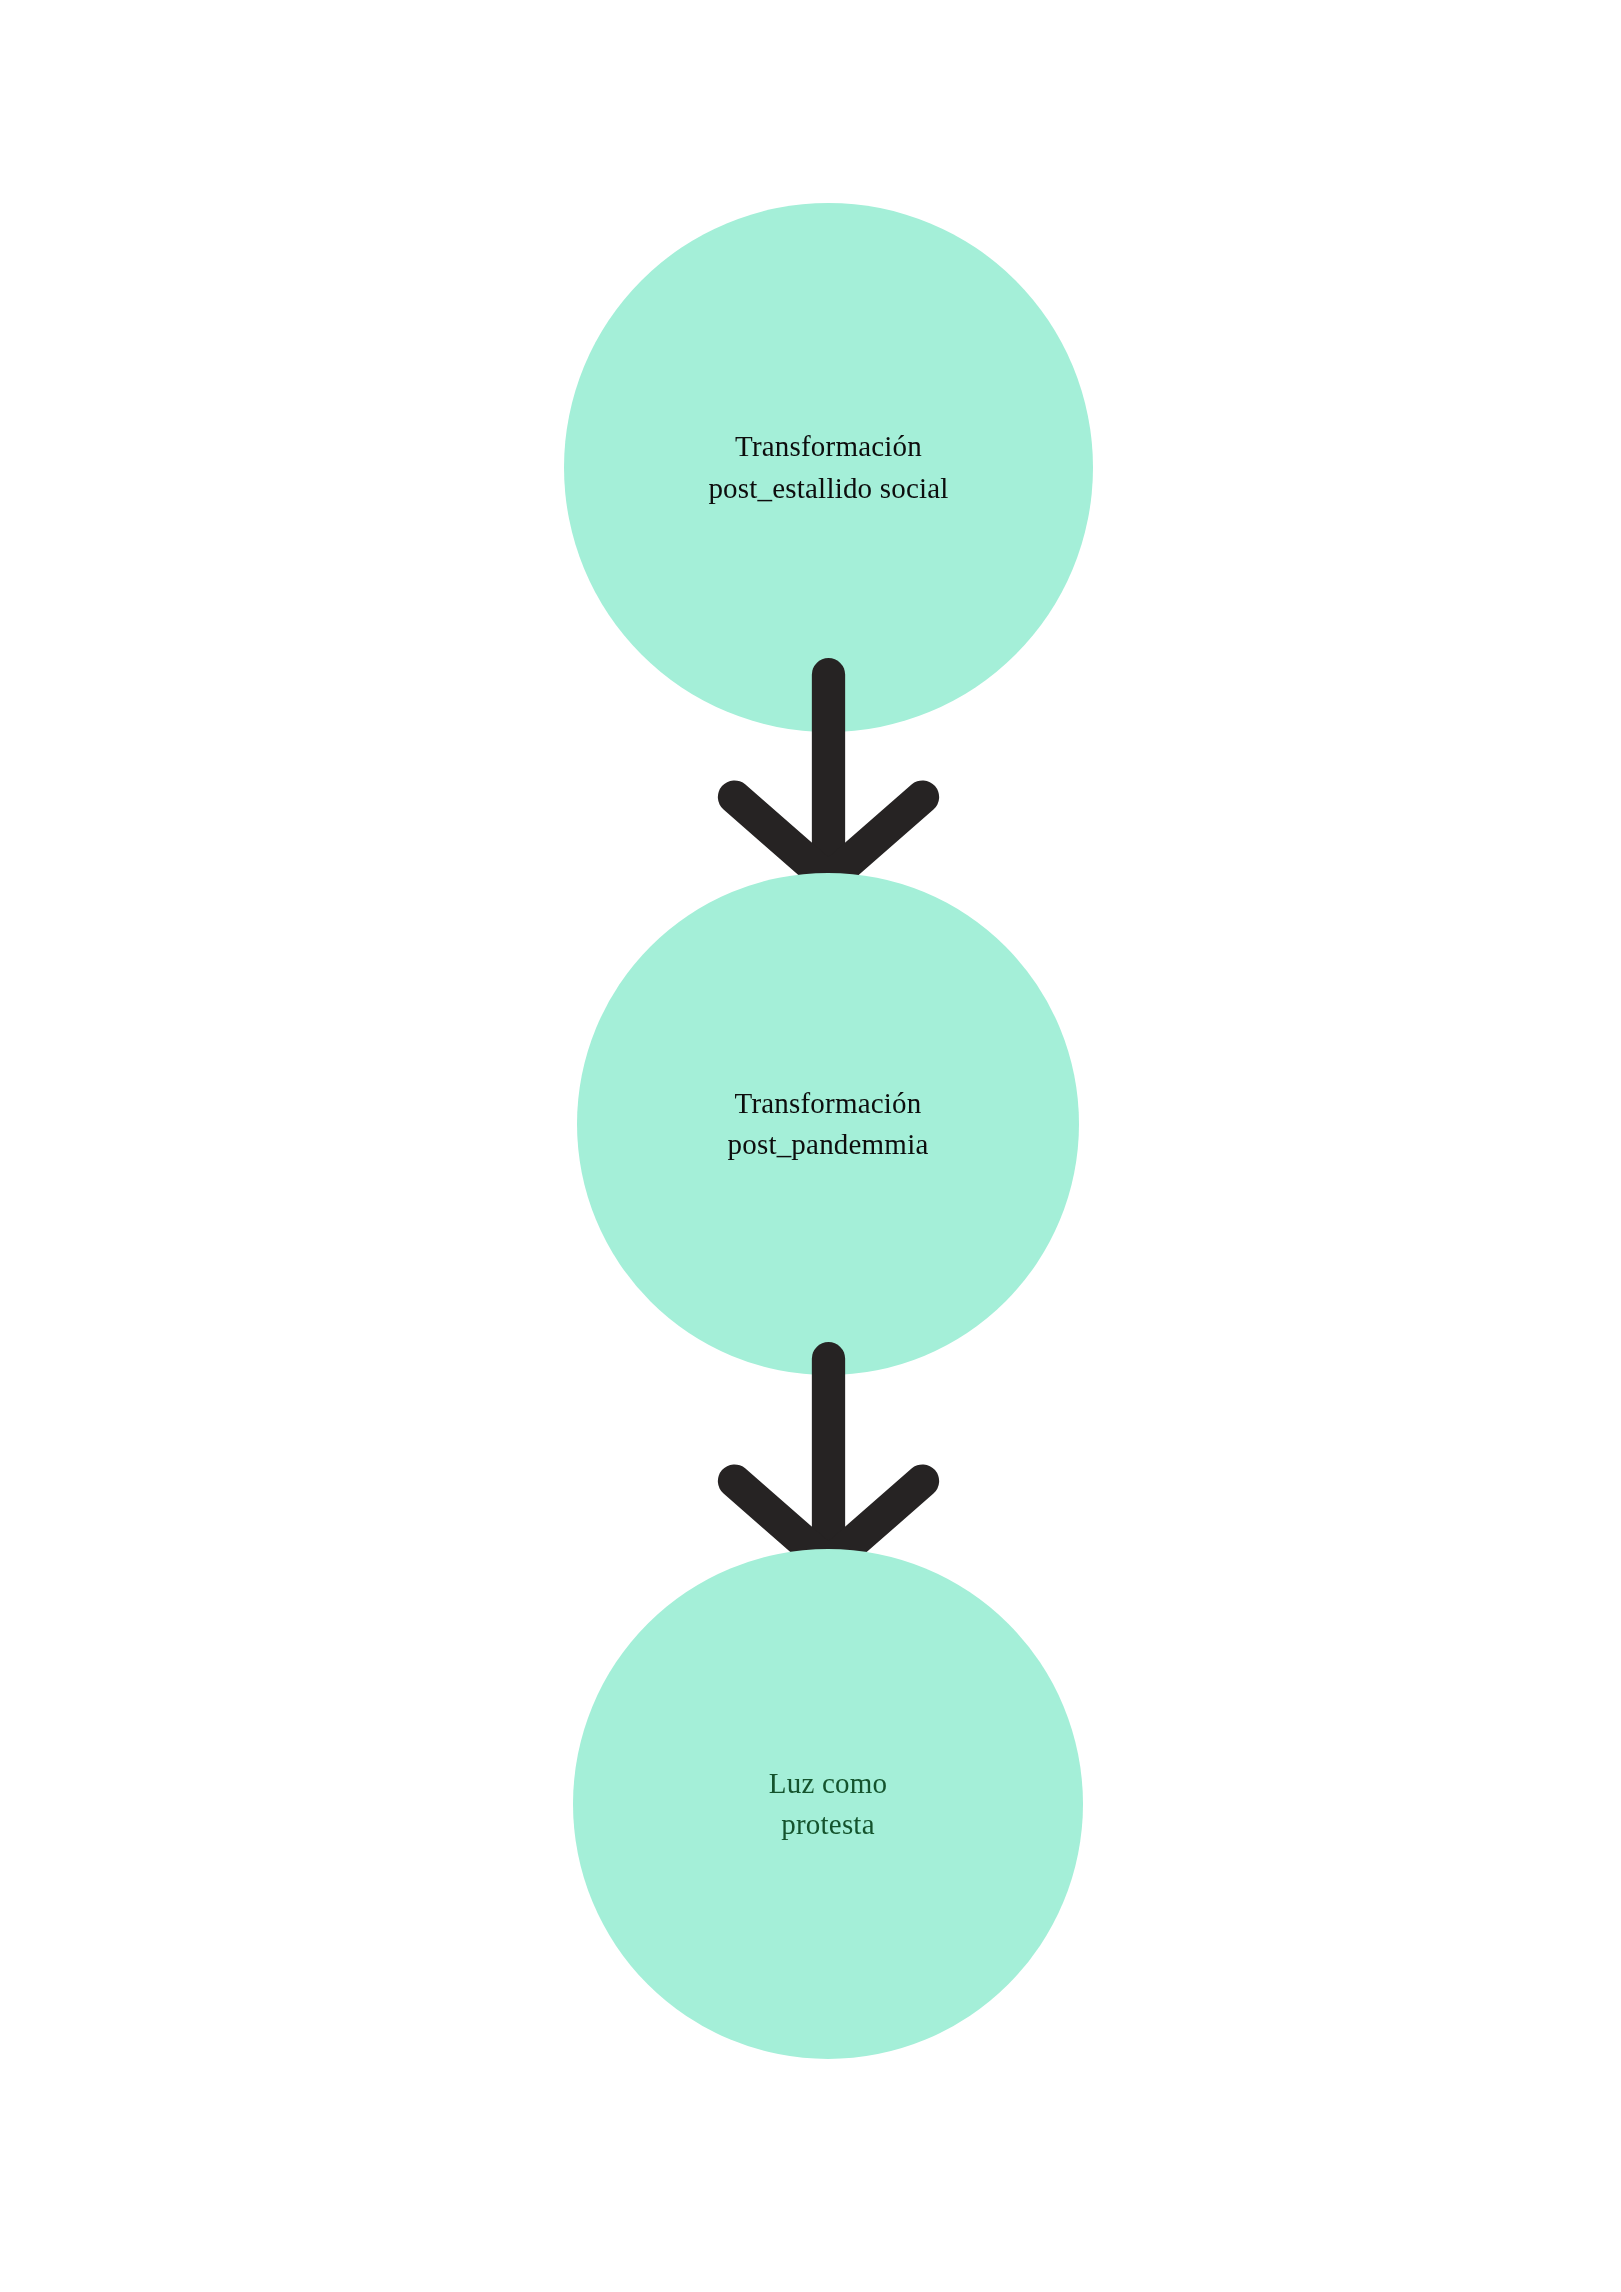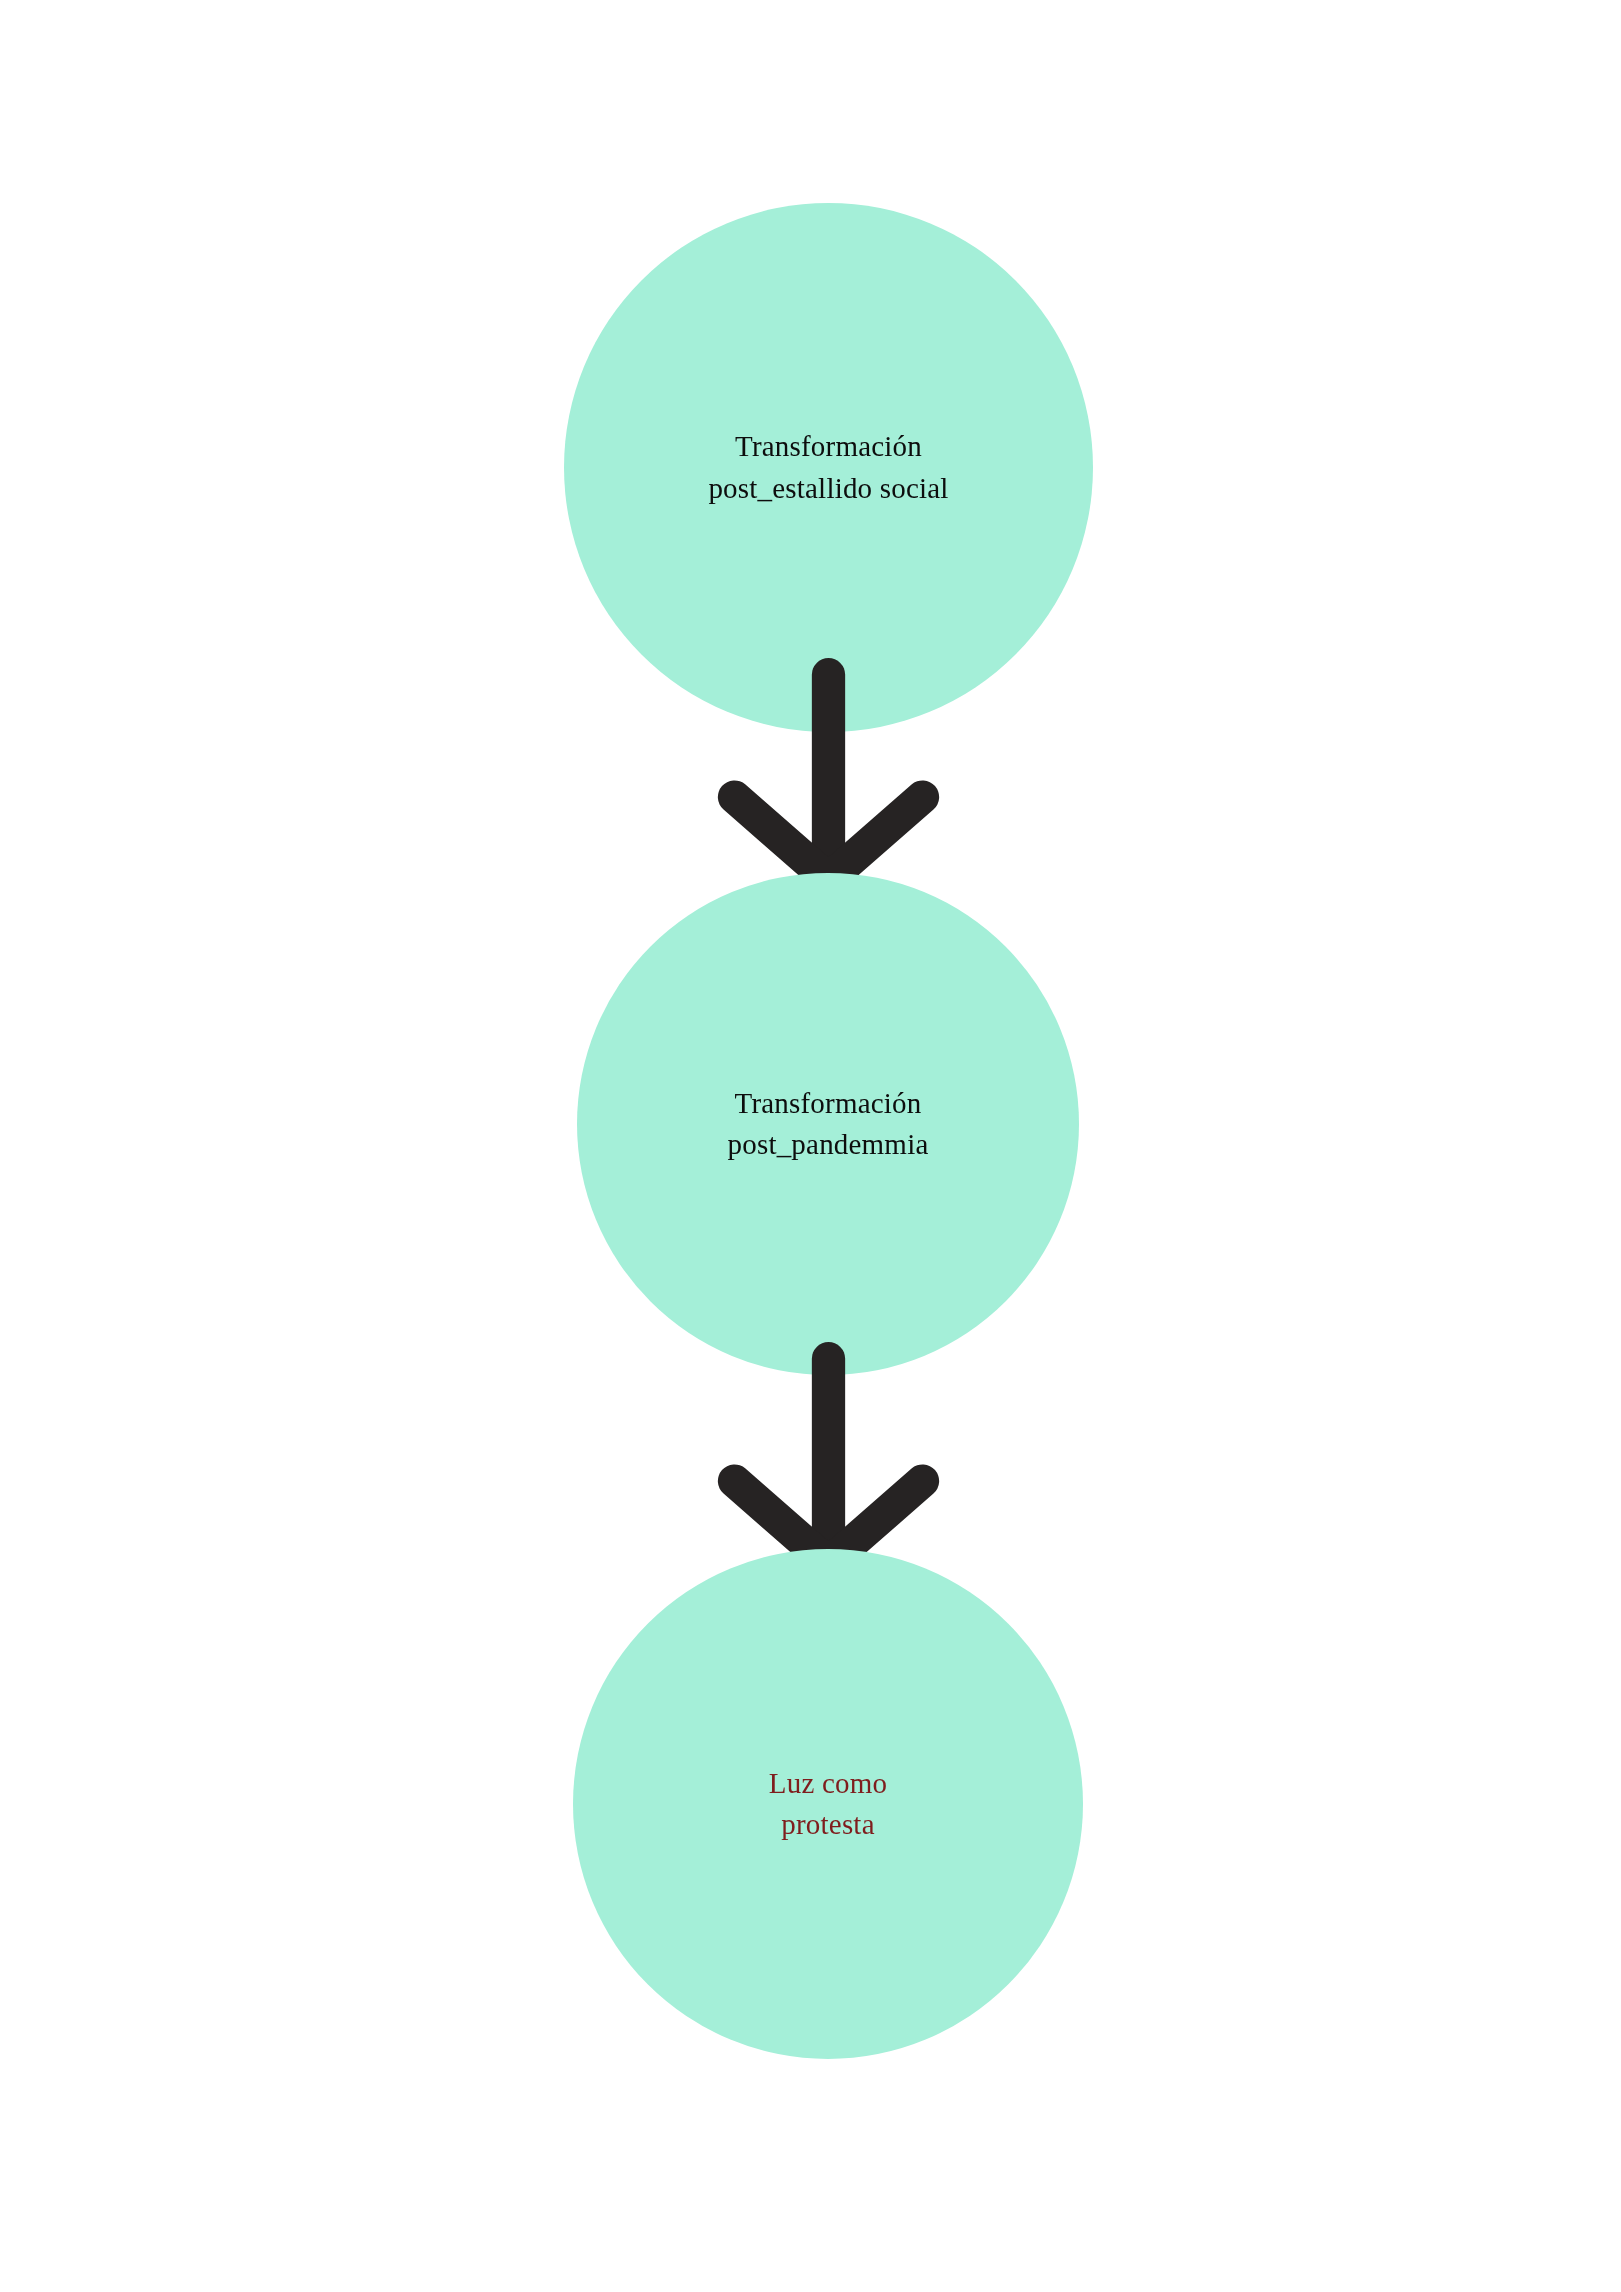--- a/index.html
+++ b/index.html
@@ -73,18 +73,18 @@
   <div class="flow-arrow" id="flow-arrow-2" style="left: 711px; top: 1341px; width: 235px; height: 240px;">
     <svg viewBox="0 0 240 245" width="235" height="240" aria-hidden="true">
       <g id="arrow-2-g" fill="none" stroke-linecap="round" stroke-linejoin="round" stroke="#262323">
         <line x1="120" y1="18" x2="120" y2="224" stroke-width="34"></line>
         <path d="M 24 143 L 120 227 L 216 143" stroke-width="34"></path>
       </g>
     </svg>
   </div>
 
   <div class="flow-node" id="flow-node-3" style="width: 510px; height: 510px; left: 573px; top: 1549px; background: rgb(164, 239, 216);">
-    <div class="node-label" style="font-size: 29px; color: #7f1d1d;">Luz como
+    <div class="node-label" style="font-size: 29px; color: #14532d;">Luz como
 protesta</div>
   </div>
 
 </div>
 
 
 </body></html>

